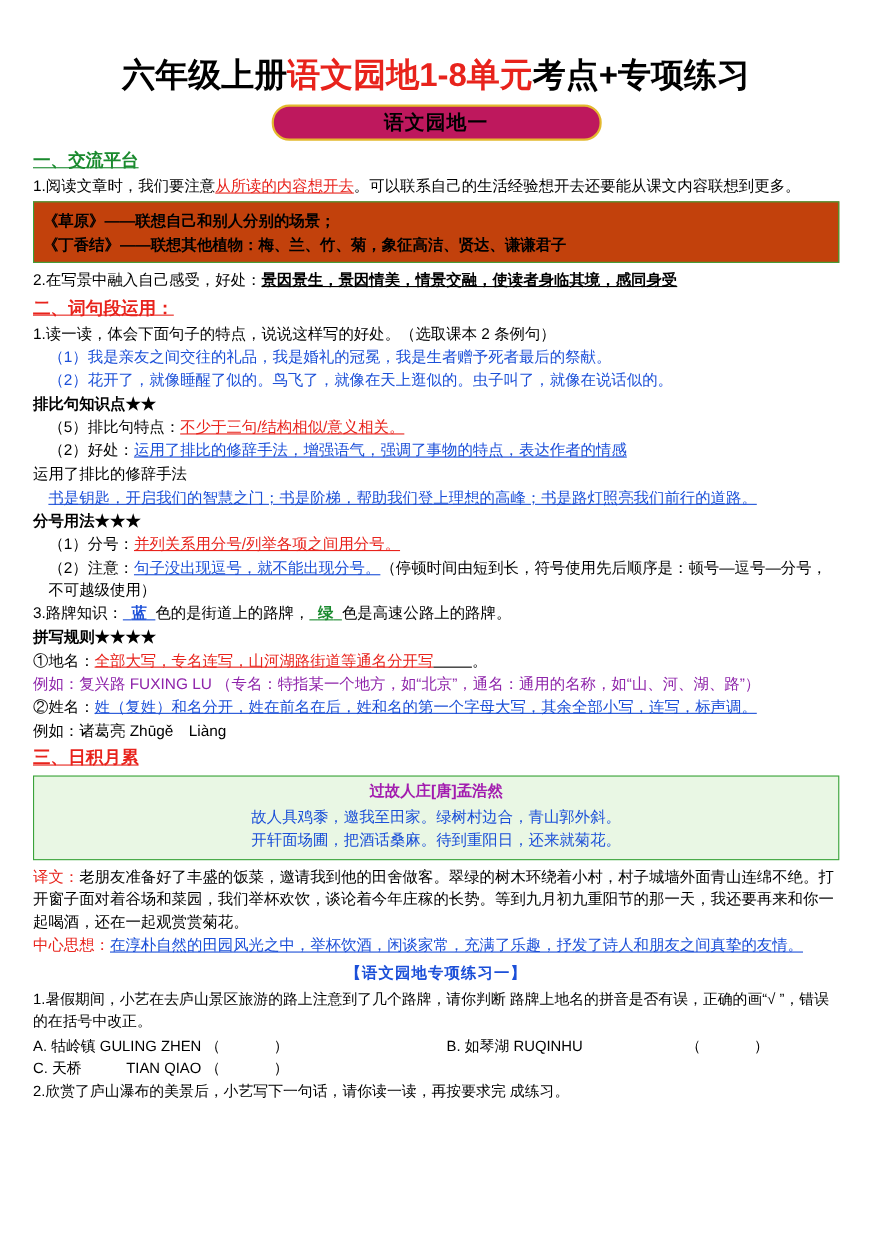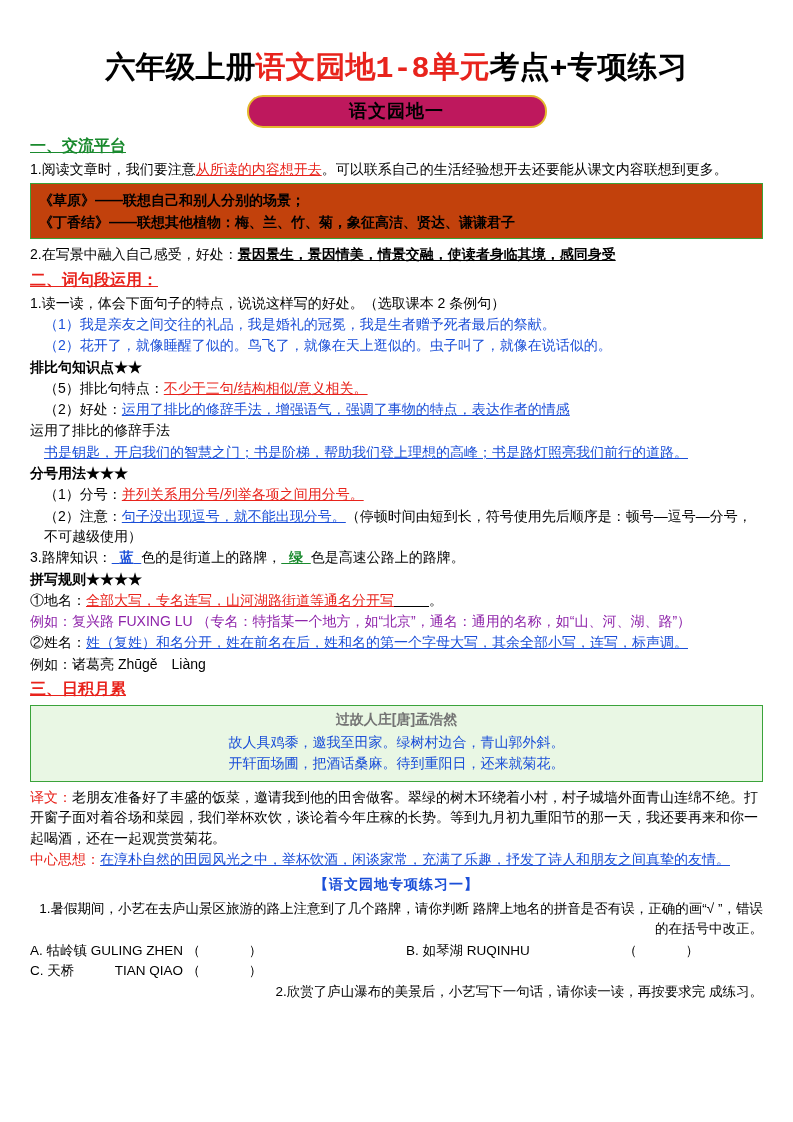--- a/index.html
+++ b/index.html
@@ -22,21 +22,20 @@
     padding: 52px 30px 10px 30px;
   }
   .main-title {
     text-align: center;
     font-size: 30px;
     font-weight: bold;
     letter-spacing: 0px;
     line-height: 1.15;
     margin: 0 0 8px 0;
     white-space: nowrap;
-    font-family: Liberation Mono, monospace;
   }
   .main-title .red { color: #e8231c; }
   .main-title .black { color: #000000; }
 
   .unit-banner {
     width: 296px;
     margin: 4px auto 8px auto;
     background: #be185d;
     border: 2px solid #e3b92e;
     border-radius: 16px;
@@ -80,21 +79,21 @@
   .poem-box {
     border: 1.5px solid #3aa33a;
     background: #e9f7e4;
     padding: 5px 8px 7px 8px;
     margin: 5px 0 5px 0;
     text-align: center;
   }
   .poem-title {
     font-size: 14px;
     font-weight: bold;
-    color: #737373;
+    color: #a21caf;
     margin-bottom: 3px;
   }
   .poem-line {
     font-size: 14px;
     color: #1b4fd8;
     line-height: 1.5;
   }
 
   .indent1 { padding-left: 14px; }
 
@@ -104,21 +103,20 @@
     font-weight: bold;
     color: #1b4fd8;
     margin: 7px 0 5px 0;
     letter-spacing: 1px;
   }
 
   .qline {
     font-size: 13.5px;
     line-height: 1.5;
     margin: 1px 0;
-    text-align: right;
   }
   .opts {
     font-size: 13.5px;
     display: flex;
     margin: 2px 0;
     gap: 46px;
   }
   .opt-a { width: 330px; }
   .opt-b { width: 320px; }
   .paren { letter-spacing: 2px; }

